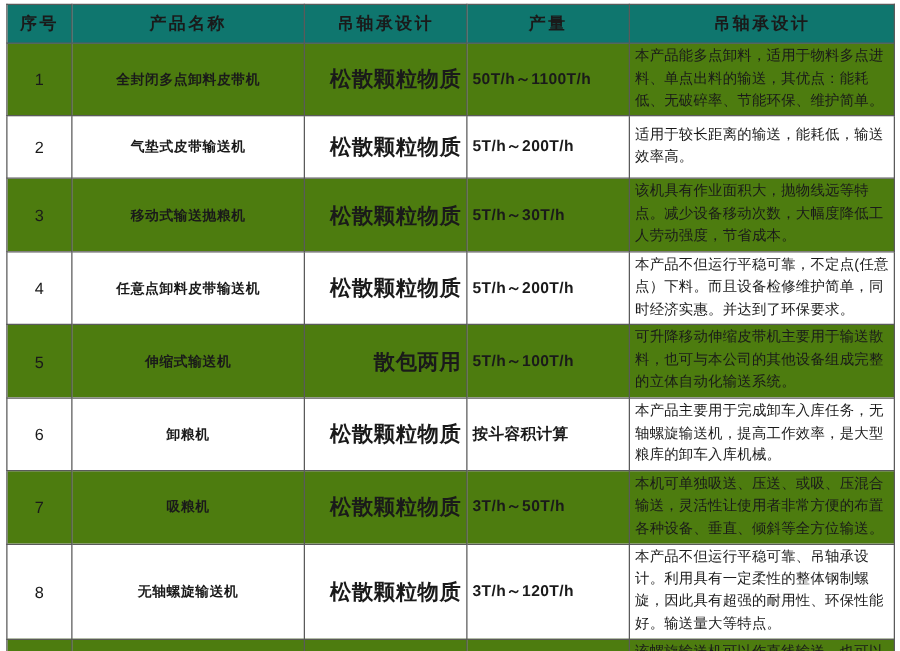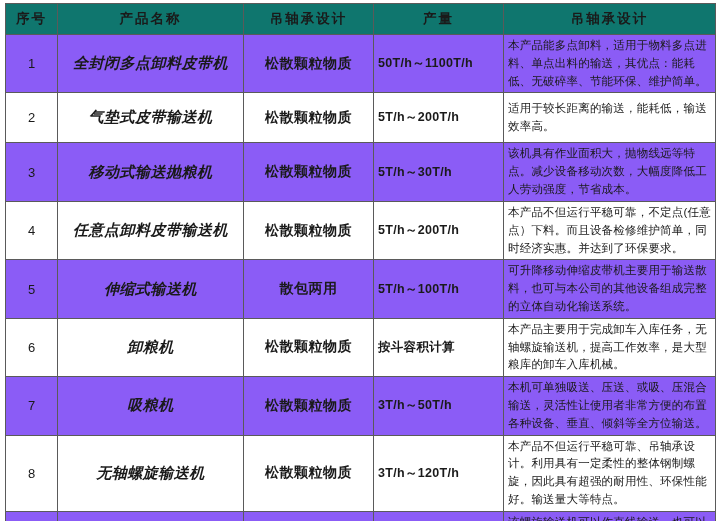--- a/index.html
+++ b/index.html
@@ -38,37 +38,36 @@
     letter-spacing: 2px;
   }
   
   col.c-index { width: 52px; }
   col.c-name  { width: 186px; }
   col.c-scope { width: 130px; }
   col.c-cap   { width: 130px; }
   col.c-feat  { width: 212px; }
 
   tbody tr { height: 50px; }
-  tbody tr.alt td { background: #8b5cf6; }
+  tbody tr.alt td { background: #4d7c0f; }
   tbody tr.plain td { background: #ffffff; }
 
   td.idx {
     text-align: center;
     font-size: 13px;
   }
   td.name {
     text-align: center;
-    font-size: 15px;
+    font-size: 11px;
     font-weight: bold;
     letter-spacing: 0.5px;
-    font-style: italic;
   }
   td.scope {
-    text-align: center;
-    font-size: 14px;
+    text-align: right;
+    font-size: 17px;
     font-weight: bold;
     letter-spacing: 0.5px;
   }
   td.cap {
     font-size: 12.5px;
     font-weight: bold;
     letter-spacing: 0.3px;
   }
   td.feat {
     text-align: left;

